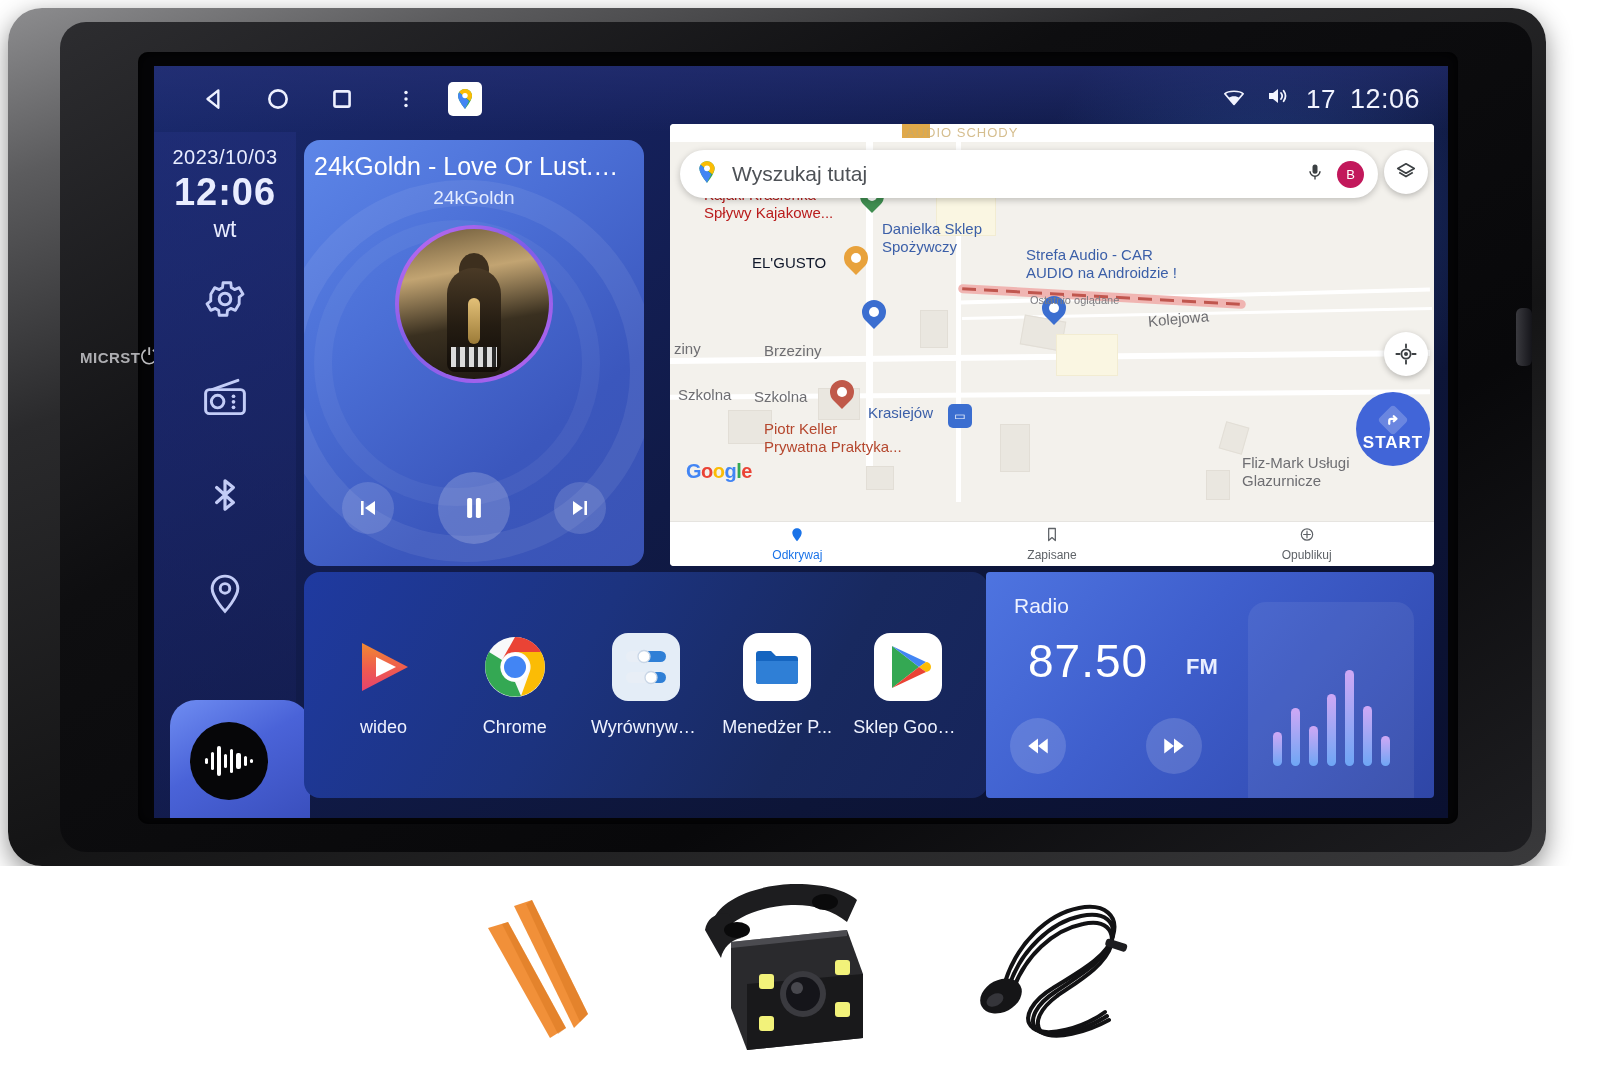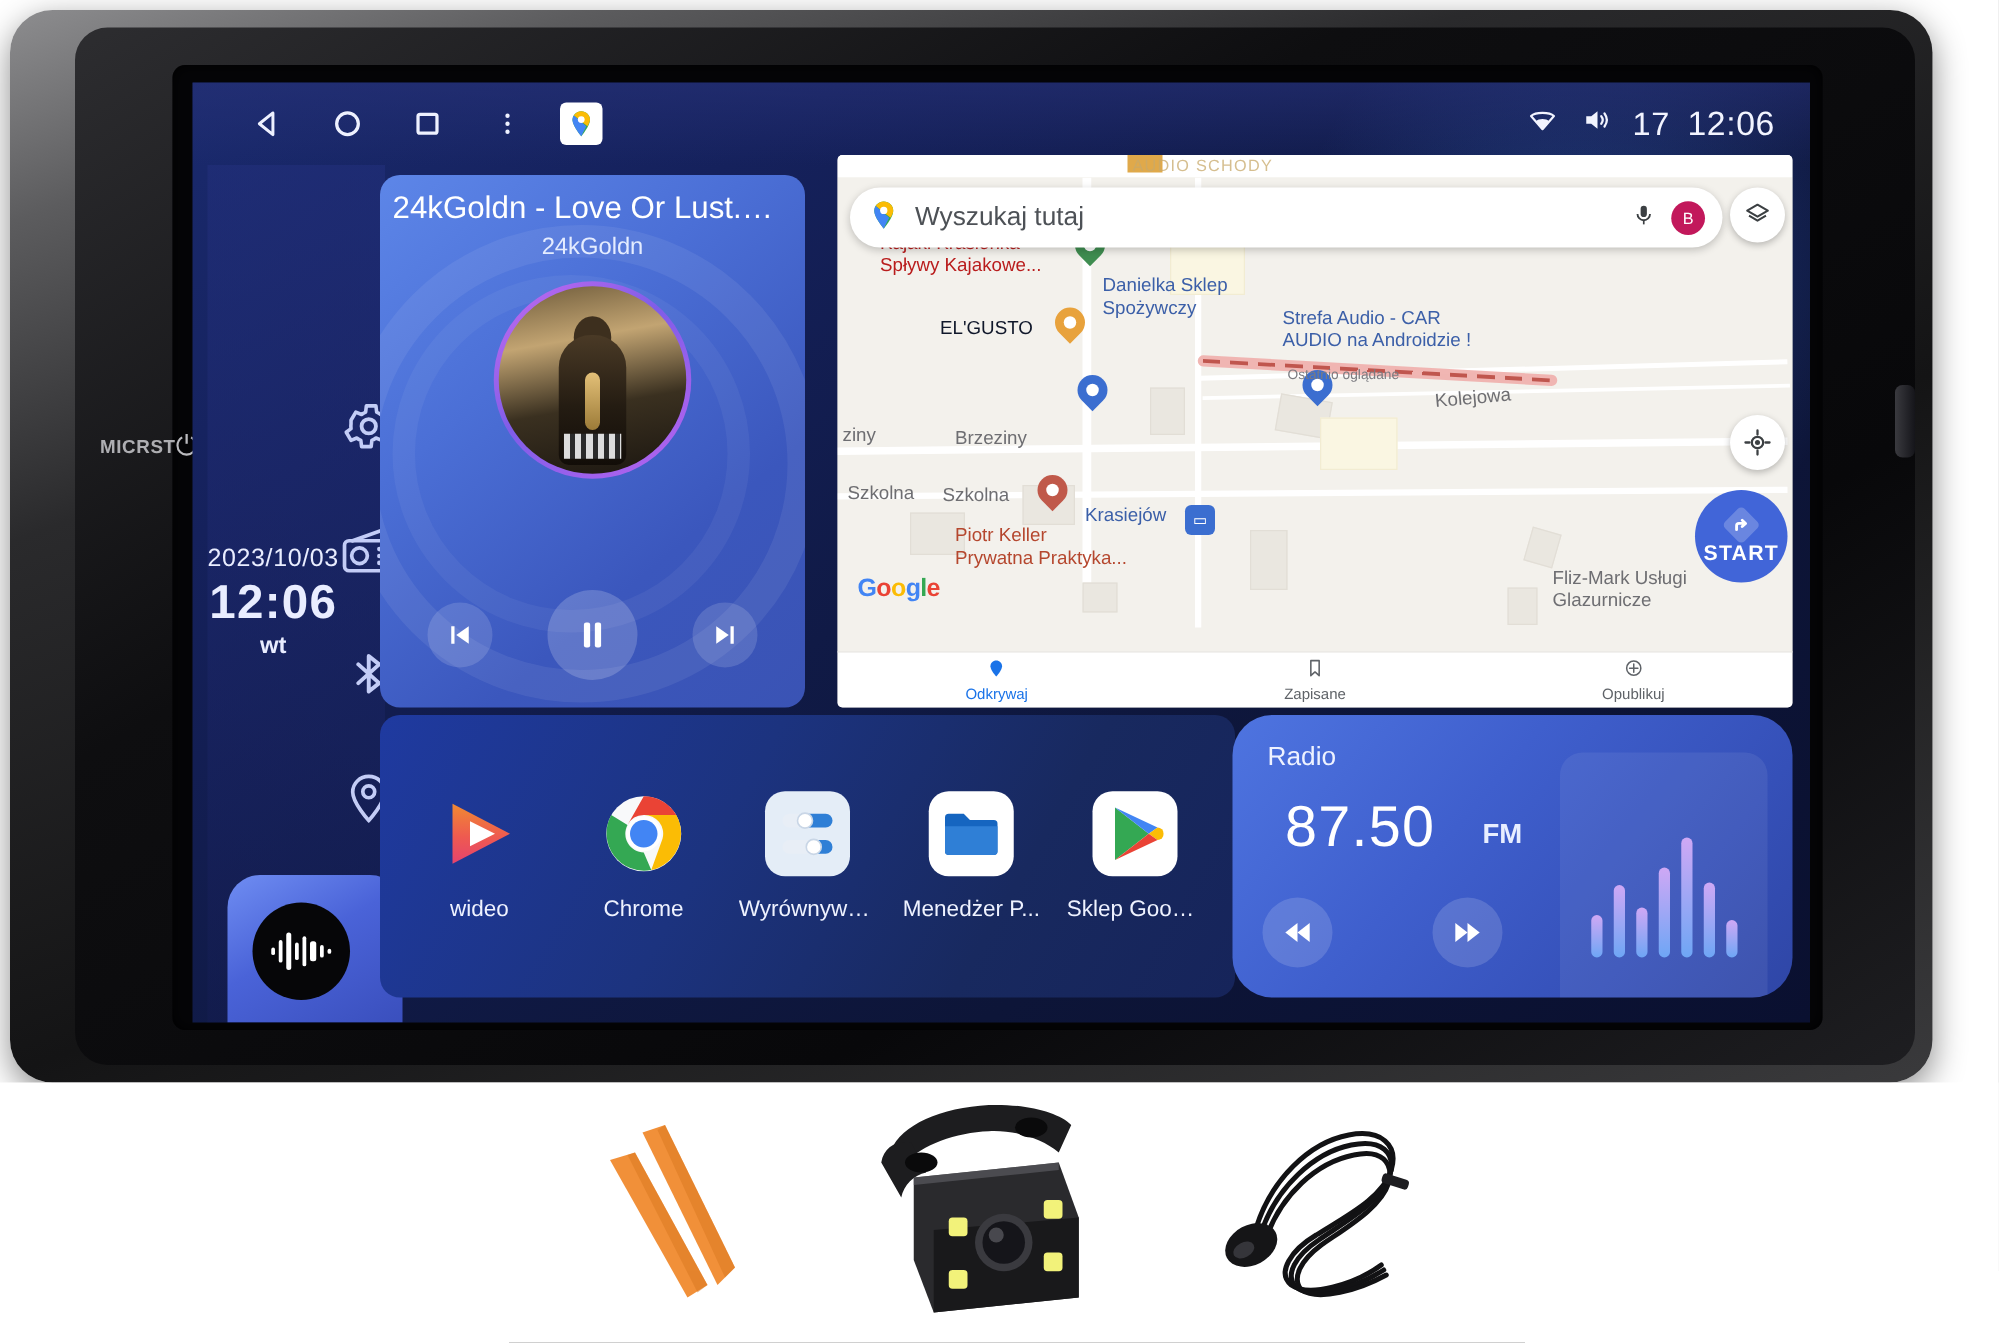--- a/index.html
+++ b/index.html
@@ -40,27 +40,27 @@
   .navbtn{width:64px;display:flex;align-items:center;justify-content:center;color:#eef1ff;}
   .nb-back{margin-left:28px;}
   .mapsicon{width:34px;height:34px;border-radius:5px;background:#fff;
       display:flex;align-items:center;justify-content:center;margin-left:10px;}
   .status-right{margin-left:auto;display:flex;align-items:center;gap:14px;
       padding-right:28px;color:#f2f4ff;font-size:25px;text-align:center;}
   .vol-num{font-size:26px;letter-spacing:.5px;}
   .clock{font-size:27px;letter-spacing:.5px;}
 
   
-  #rail{position:absolute;left:12px;top:66px;width:142px;height:686px;
-      display:flex;flex-direction:row;align-items:center;
+  #rail{position:absolute;left:0;top:66px;width:142px;height:686px;
+      display:flex;flex-direction:column;align-items:center;
       background:linear-gradient(180deg,rgba(35,48,125,.55),rgba(22,30,86,.35));}
   .dt{margin-top:14px;text-align:center;color:#e9edff;line-height:1.15;}
   .dt .d{font-size:20px;letter-spacing:.5px;}
   .dt .t{font-size:38px;font-weight:700;letter-spacing:1px;margin:2px 0 1px;}
-  .dt .w{font-size:19px;font-weight:700;}
+  .dt .w{font-size:23px;font-weight:400;}
   .rail-icons{margin-top:34px;display:flex;flex-direction:column;align-items:center;gap:48px;}
   .rail-ic{color:#cdd6ff;opacity:.95;cursor:pointer;}
   .wave-panel{position:absolute;left:16px;bottom:0;width:140px;height:118px;
       border-radius:26px 26px 0 0;
       background:linear-gradient(150deg,#6f8df2 0%,#4a63d8 45%,#3a4fbd 100%);
       overflow:hidden;}
   .wave-circ{position:absolute;left:20px;top:22px;width:78px;height:78px;border-radius:50%;
       background:#060608;display:flex;align-items:center;justify-content:center;}
 
   
@@ -156,21 +156,21 @@
       display:flex;align-items:center;justify-content:space-around;padding:0 14px;}
   .app{width:112px;display:flex;flex-direction:column;align-items:center;gap:16px;cursor:pointer;}
   .app-ic{width:68px;height:68px;display:flex;align-items:center;justify-content:center;}
   .app-lbl{color:#eef2ff;font-size:18px;white-space:nowrap;overflow:hidden;text-overflow:ellipsis;
       max-width:110px;text-align:center;}
   .sq-ic{width:68px;height:68px;border-radius:16px;background:#fff;
       display:flex;align-items:center;justify-content:center;}
   .sq-ic.light{background:#e4edf7;}
 
   
-  #radio{position:absolute;right:0;bottom:6px;width:448px;height:226px;border-radius:32px;
+  #radio{position:absolute;right:0;bottom:6px;width:448px;height:226px;border-radius:4px;
       background:linear-gradient(130deg,#4e74e0 0%,#3f5fcd 40%,#3550b8 75%,#2f46a6 100%);
       overflow:hidden;}
   .r-title{position:absolute;left:28px;top:22px;color:#eef2ff;font-size:21px;}
   .r-freq{position:absolute;left:42px;top:62px;color:#ffffff;font-size:46px;font-weight:400;letter-spacing:1px;}
   .r-unit{position:absolute;left:200px;top:82px;color:#e8eeff;font-size:22px;font-weight:700;}
   .r-ctrls{position:absolute;left:24px;bottom:24px;display:flex;gap:80px;}
   .r-btn{width:56px;height:56px;border-radius:50%;background:rgba(255,255,255,.15);
       display:flex;align-items:center;justify-content:center;cursor:pointer;}
   .r-visual{position:absolute;right:20px;top:30px;width:166px;height:164px;border-radius:18px;
       background:rgba(255,255,255,.07);display:flex;align-items:flex-end;justify-content:center;

